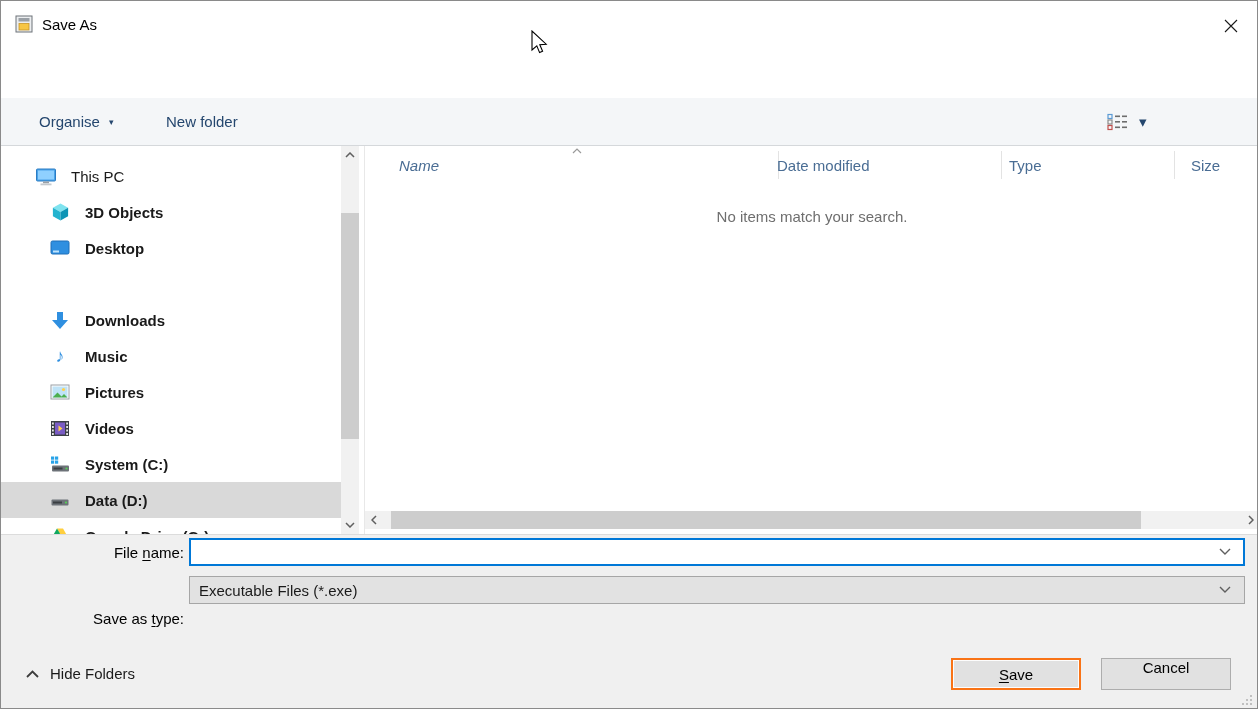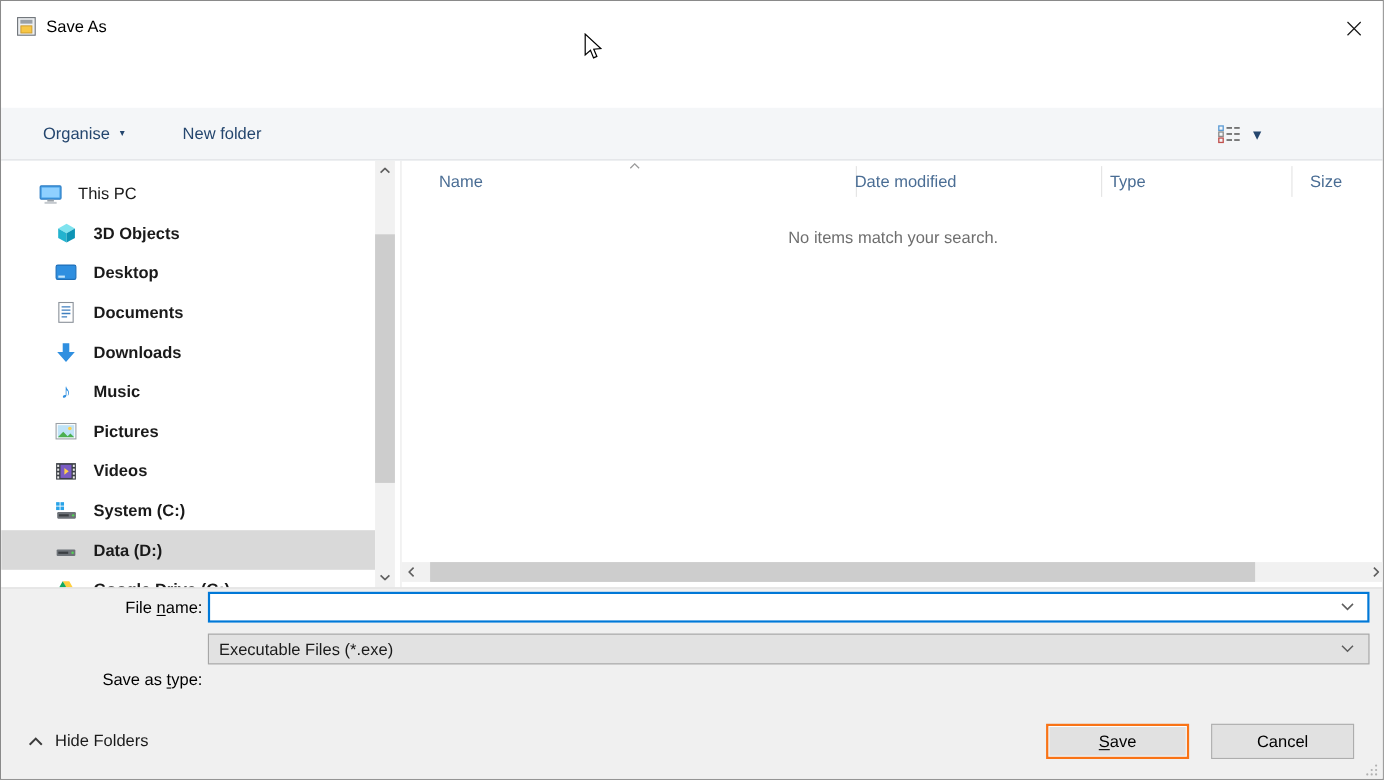--- a/index.html
+++ b/index.html
@@ -75,21 +75,21 @@
 
   #vscroll { position:absolute; left:340px; top:0; width:18px; height:100%; background:#f1f1f1; }
   #vscroll-up { position:absolute; left:4px; top:6px; }
   #vscroll-thumb { position:absolute; left:0; top:67px; width:18px; height:226px; background:#cdcdcd; }
   #vscroll-down { position:absolute; left:4px; bottom:6px; }
   #pane-divider { position:absolute; left:363px; top:0; width:1px; height:100%; background:#e8e8e8; }
 
   #main { position:absolute; left:364px; top:0; width:894px; height:100%; }
   #list-header { position:absolute; left:0; top:0; width:100%; height:38px; }
   .col-label { position:absolute; top:11px; color:#4a6d94; white-space:nowrap; }
-  #col-name { left:34px; }
+  #col-name { left:34px;font-style:italic; }
   #col-date { left:412px; }
   #col-type { left:644px; }
   #col-size { left:826px; }
   .col-div { position:absolute; top:5px; width:1px; height:28px; background:#e3e3e3; }
   #div1 { left:413px; } #div2 { left:636px; } #div3 { left:809px; }
   #sort-chevron { position:absolute; left:207px; top:2px; }
   #empty-text { position:absolute; left:0; top:62px; width:100%; text-align:center; color:#6e6e6e; }
 
   #hscroll { position:absolute; left:0; bottom:5px; width:100%; height:18px; background:#f1f1f1; }
   #hscroll-left { position:absolute; left:6px; top:4px; }
@@ -116,21 +116,21 @@
 
   #hidefolders-btn { position:absolute; left:25px; top:130px; display:flex; align-items:center; gap:11px; color:#1a1a1a; }
   #save-btn {
     position:absolute; left:950px; top:123px; width:130px; height:32px;
     background:#e1e1e1; border:2px solid #f97316; box-shadow:inset 0 0 0 1px #fdfdfd;
     display:flex; align-items:center; justify-content:center; font-size:15px; color:#000;
   }
   #cancel-btn {
     position:absolute; left:1100px; top:123px; width:130px; height:32px;
     background:#e1e1e1; border:1px solid #adadad;
-    display:flex; align-items:center; justify-content:center; font-size:15px; color:#000;
+    display:flex; justify-content:center; font-size:15px; color:#000;
   }
   #resize-grip { position:absolute; right:3px; bottom:3px; }
 
   #cursor { position:absolute; left:529px; top:29px; z-index:99; pointer-events:none; }
 </style>
 </head>
 <body>
 
 <div id="window">
 
@@ -264,29 +264,20 @@
         <span class="side-label">3D Objects</span>
       </div>
       <div class="side-item lvl1" style="top:84px">
         <span class="side-icon">
           <svg width="20" height="16" viewBox="0 0 20 16">
             <rect x="1" y="1" width="18" height="13" rx="1.5" fill="#2f8fe0" stroke="#1f6fb8"></rect>
             <rect x="3" y="10.5" width="6" height="2" fill="#bfe3fb"></rect>
           </svg>
         </span>
         <span class="side-label">Desktop</span>
-      </div>
-      <div class="side-item lvl1" style="top:120px">
-        <span class="side-icon">
-          <svg width="16" height="20" viewBox="0 0 16 20">
-            <rect x="1.5" y="1" width="13" height="18" fill="#fff" stroke="#8a9199"></rect>
-            <path d="M4 5 h8 M4 8 h8 M4 11 h8 M4 14 h5" stroke="#3f7fbf" stroke-width="1.2"></path>
-          </svg>
-        </span>
-        <span class="side-label">Documents</span>
       </div>
       <div class="side-item lvl1" style="top:156px">
         <span class="side-icon">
           <svg width="18" height="19" viewBox="0 0 18 19">
             <path d="M6 1 h6 v8 h5 l-8 9 -8 -9 h5 z" fill="#2f8fe0"></path>
           </svg>
         </span>
         <span class="side-label">Downloads</span>
       </div>
       <div class="side-item lvl1" style="top:192px">

